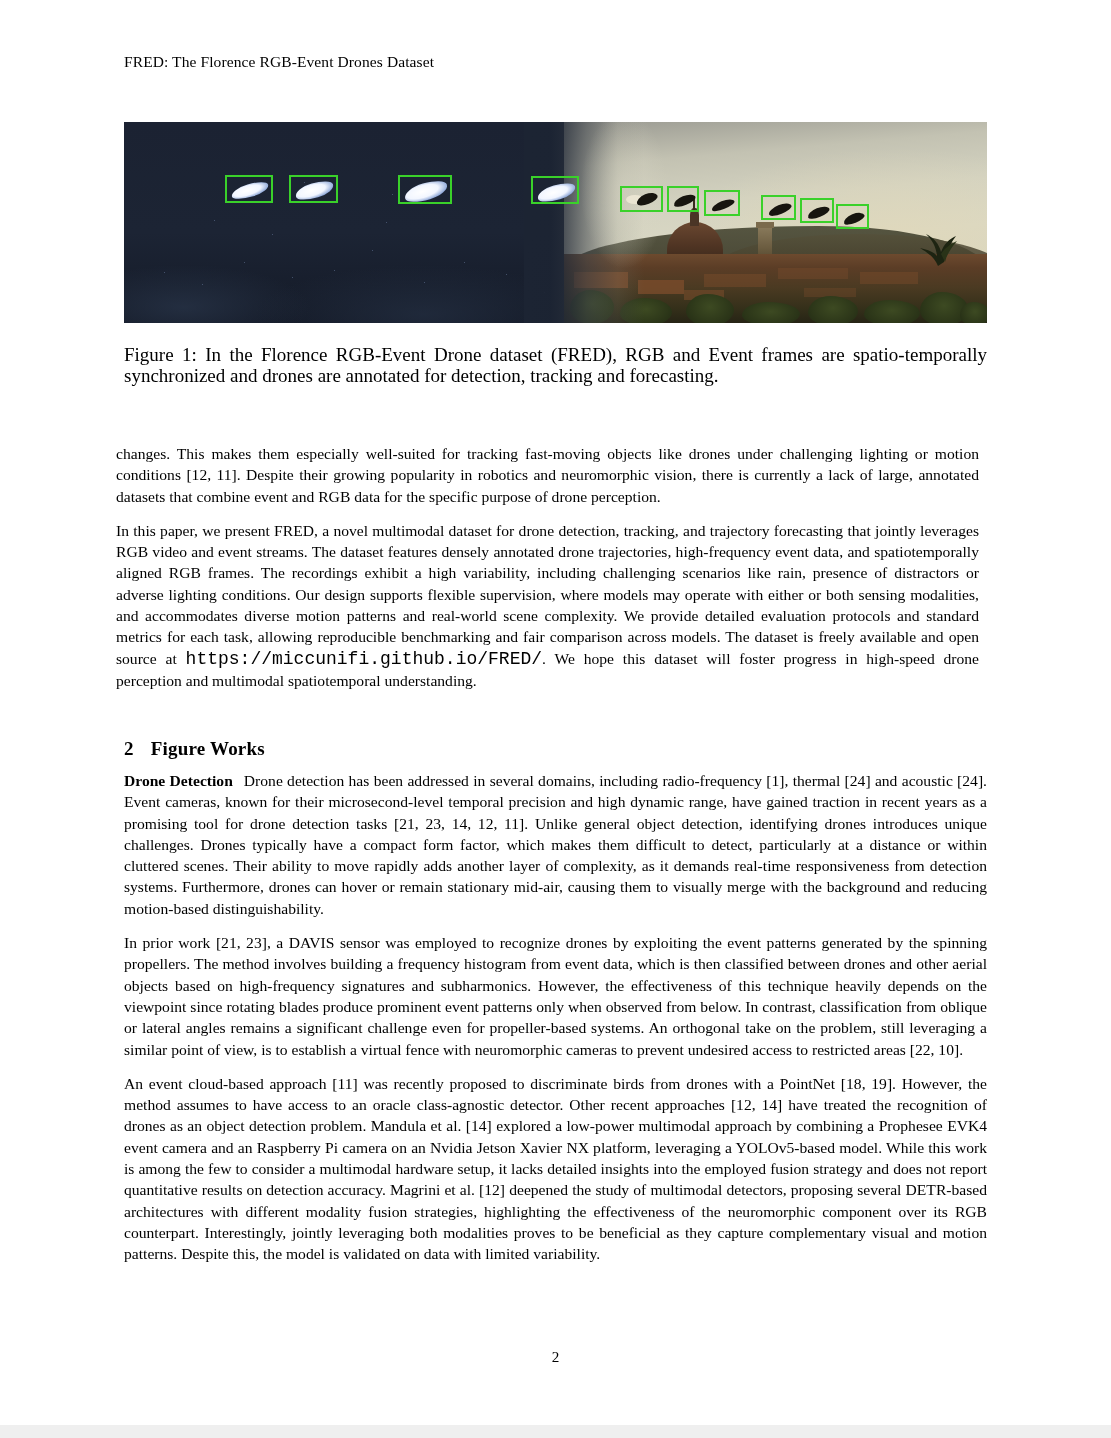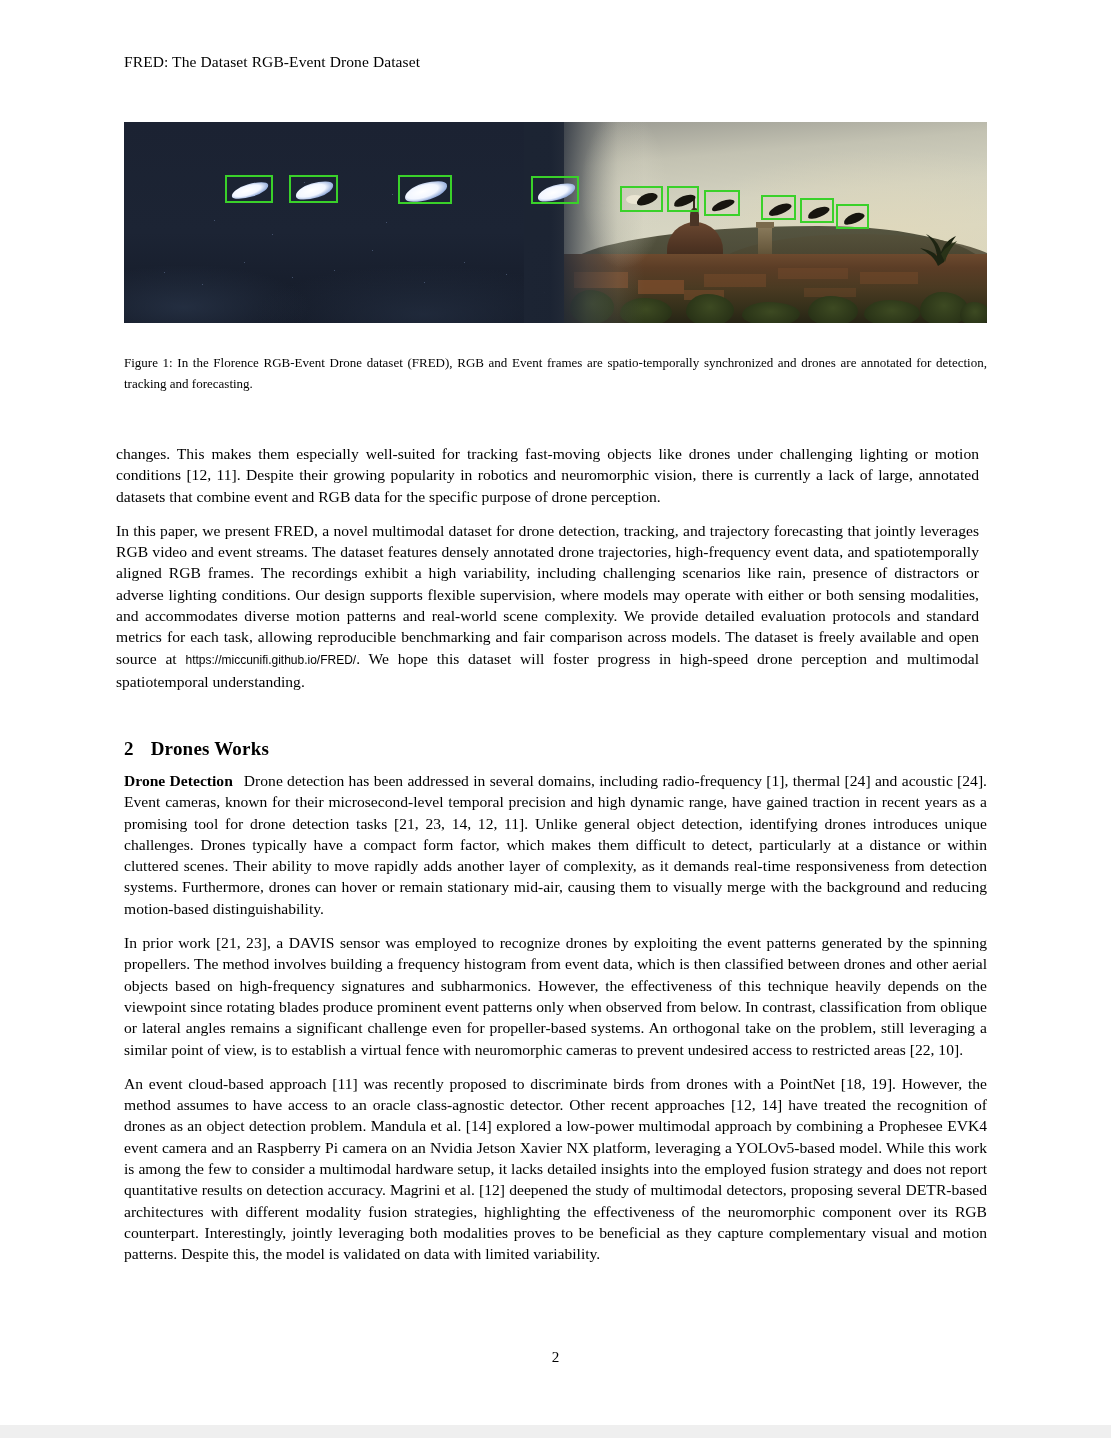--- a/index.html
+++ b/index.html
@@ -193,23 +193,23 @@
   .speck {
     position: absolute;
     background: #7f94bd;
     width: 1px; height: 1px;
     opacity: .75;
   }
   
   .caption {
     position: absolute;
     left: 124px;
-    top: 353px;
-    width: 863px;
-    font-size: 13px;
+    top: 345px;
+    width: 863px;
+    font-size: 19px;
     line-height: 20.5px;
     text-align: justify;
     text-align-last: left;
   }
   
   .body-col {
     position: absolute;
     left: 116px;
     top: 443px;
     width: 863px;
@@ -217,22 +217,22 @@
   p.para {
     margin: 0 0 13px 0;
     font-size: 15.6px;
     line-height: 21.3px;
     text-align: justify;
     text-align-last: left;
     hyphens: none;
   }
   p.para.tight { margin-bottom: 0; }
   .mono {
-    font-family: Liberation Sans, sans-serif;
-    font-size: 12px;
+    font-family: Liberation Mono, monospace;
+    font-size: 18px;
   }
   h2.section {
     margin: 0;
     position: absolute;
     left: 124px;
     top: 738px;
     font-size: 19px;
     font-weight: bold;
     letter-spacing: 0.2px;
   }
@@ -263,21 +263,21 @@
     width: 1111px;
     height: 13px;
     background: #efefef;
   }
 </style>
 </head>
 <body>
 
 <div class="page">
 
-  <div class="running-head">FRED: The Dataset RGB-Event Drone Dataset</div>
+  <div class="running-head">FRED: The Florence RGB-Event Drones Dataset</div>
 
   <div class="figure-block">
     <div class="figure-image" aria-label="Left half shows an event-camera frame with white drone blobs on a dark navy background; right half shows an RGB photo of the Florence skyline with the Duomo dome and a tower, with small dark drones annotated.">
 
       <div class="ev-half"></div>
       <div class="ev-noise">
         <div class="speck" style="left:40px;top:150px;"></div>
         <div class="speck" style="left:78px;top:162px;"></div>
         <div class="speck" style="left:120px;top:140px;"></div>
         <div class="speck" style="left:168px;top:155px;"></div>
@@ -370,21 +370,21 @@
   </div>
 
   <div class="caption">Figure 1: In the Florence RGB-Event Drone dataset (FRED), RGB and Event frames are spatio-temporally synchronized and drones are annotated for detection, tracking and forecasting.</div>
 
   <div class="body-col">
     <p class="para">changes. This makes them especially well-suited for tracking fast-moving objects like drones under challenging lighting or motion conditions [12, 11]. Despite their growing popularity in robotics and neuromorphic vision, there is currently a lack of large, annotated datasets that combine event and RGB data for the specific purpose of drone perception.</p>
     <p class="para"><span>In this paper, we present FRED, a novel multimodal dataset for drone detection, tracking, and trajectory forecasting that jointly leverages RGB video and event streams. The dataset features densely annotated drone trajectories, high-frequency event data, and spatiotemporally aligned RGB frames. The recordings exhibit a high variability, including challenging scenarios like rain, presence of distractors or adverse lighting conditions. Our design supports flexible supervision, where models may operate with either or both sensing modalities, and accommodates diverse motion patterns and real-world scene complexity. We provide detailed evaluation protocols and standard metrics for each task, allowing reproducible benchmarking and fair comparison across models. The dataset is freely available and open source at </span><span class="mono">https://miccunifi.github.io/FRED/</span><span>. We hope this dataset will foster progress in high-speed drone perception and multimodal spatiotemporal understanding.</span></p>
   </div>
 
   <h2 class="section">
-    <span class="num">2</span><span>Drones Works</span>
+    <span class="num">2</span><span>Figure Works</span>
   </h2>
 
   <div class="body-col-2">
     <p class="para"><span class="runin">Drone Detection</span><span class="runin-gap"></span><span>Drone detection has been addressed in several domains, including radio-frequency [1], thermal [24] and acoustic [24]. Event cameras, known for their microsecond-level temporal precision and high dynamic range, have gained traction in recent years as a promising tool for drone detection tasks [21, 23, 14, 12, 11]. Unlike general object detection, identifying drones introduces unique challenges. Drones typically have a compact form factor, which makes them difficult to detect, particularly at a distance or within cluttered scenes. Their ability to move rapidly adds another layer of complexity, as it demands real-time responsiveness from detection systems. Furthermore, drones can hover or remain stationary mid-air, causing them to visually merge with the background and reducing motion-based distinguishability.</span></p>
     <p class="para">In prior work [21, 23], a DAVIS sensor was employed to recognize drones by exploiting the event patterns generated by the spinning propellers. The method involves building a frequency histogram from event data, which is then classified between drones and other aerial objects based on high-frequency signatures and subharmonics. However, the effectiveness of this technique heavily depends on the viewpoint since rotating blades produce prominent event patterns only when observed from below. In contrast, classification from oblique or lateral angles remains a significant challenge even for propeller-based systems. An orthogonal take on the problem, still leveraging a similar point of view, is to establish a virtual fence with neuromorphic cameras to prevent undesired access to restricted areas [22, 10].</p>
     <p class="para tight">An event cloud-based approach [11] was recently proposed to discriminate birds from drones with a PointNet [18, 19]. However, the method assumes to have access to an oracle class-agnostic detector. Other recent approaches [12, 14] have treated the recognition of drones as an object detection problem. Mandula et al. [14] explored a low-power multimodal approach by combining a Prophesee EVK4 event camera and an Raspberry Pi camera on an Nvidia Jetson Xavier NX platform, leveraging a YOLOv5-based model. While this work is among the few to consider a multimodal hardware setup, it lacks detailed insights into the employed fusion strategy and does not report quantitative results on detection accuracy. Magrini et al. [12] deepened the study of multimodal detectors, proposing several DETR-based architectures with different modality fusion strategies, highlighting the effectiveness of the neuromorphic component over its RGB counterpart. Interestingly, jointly leveraging both modalities proves to be beneficial as they capture complementary visual and motion patterns. Despite this, the model is validated on data with limited variability.</p>
   </div>
 
   <div class="page-number">2</div>
 

